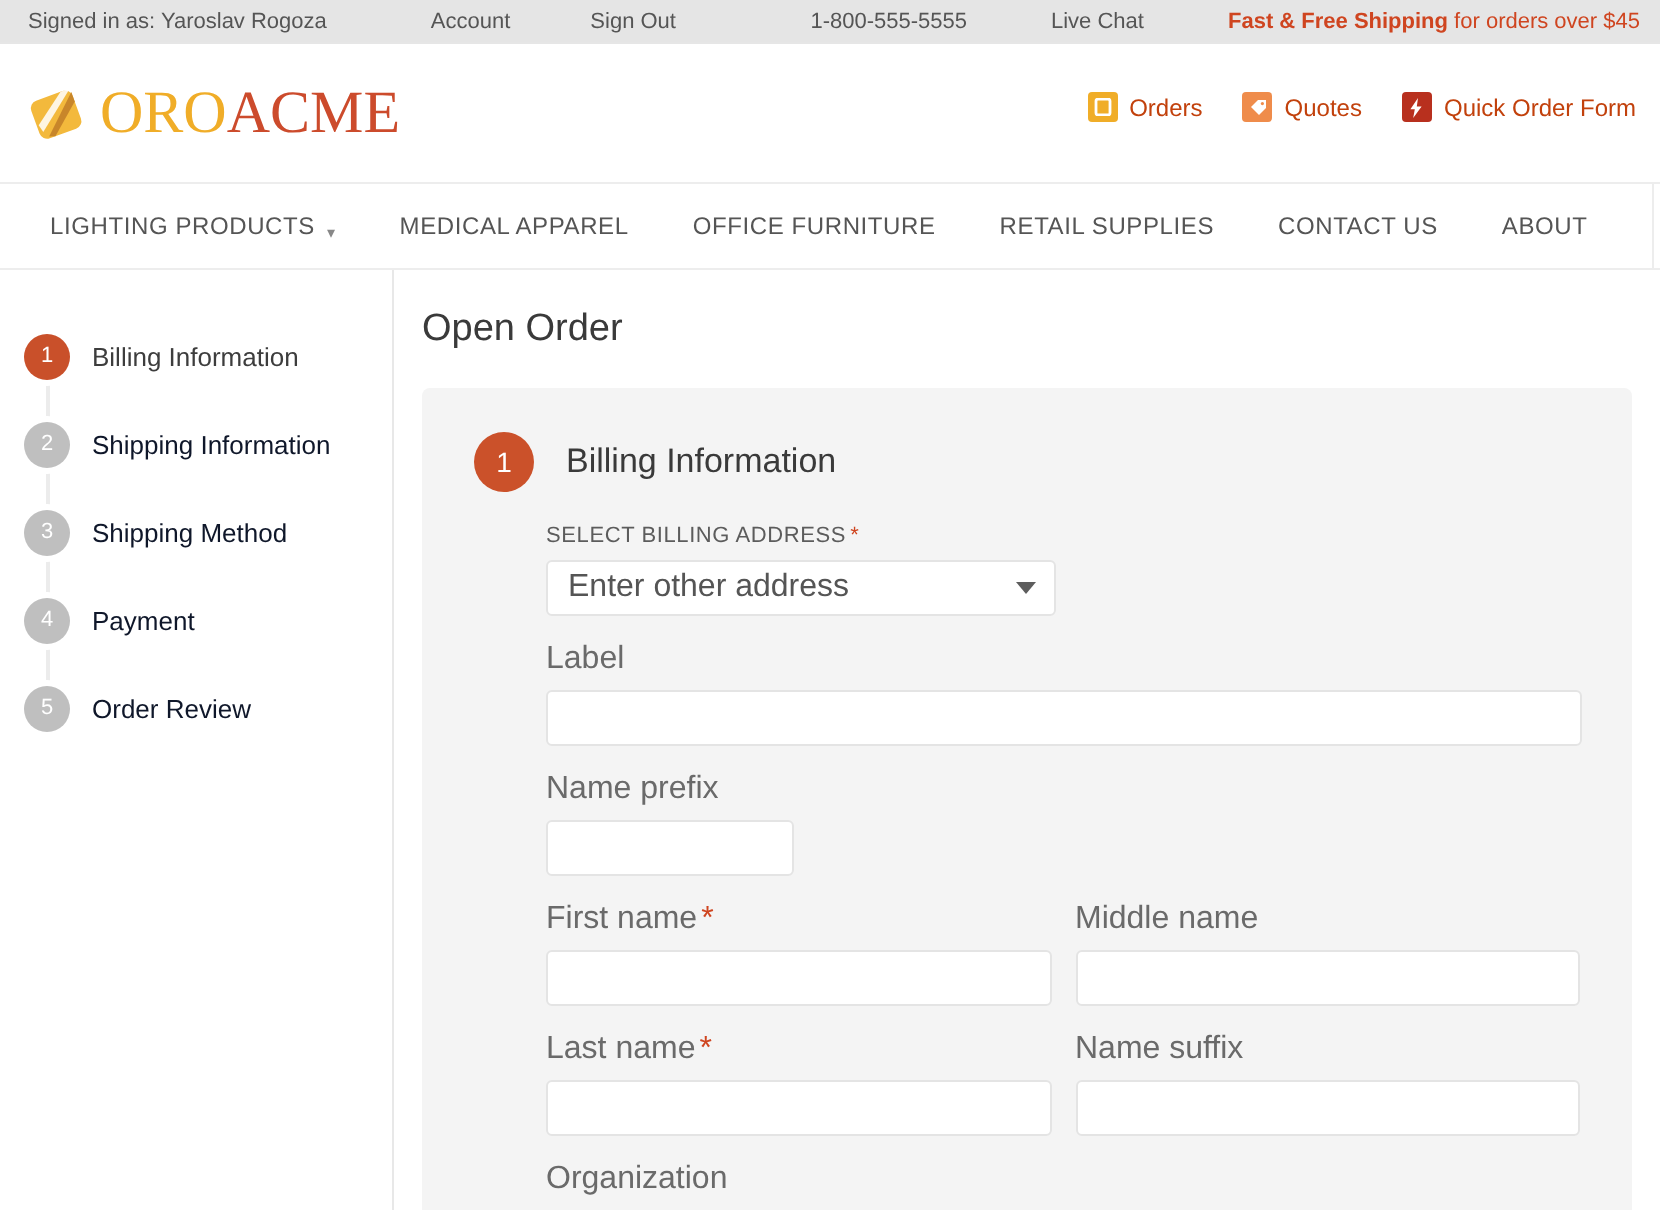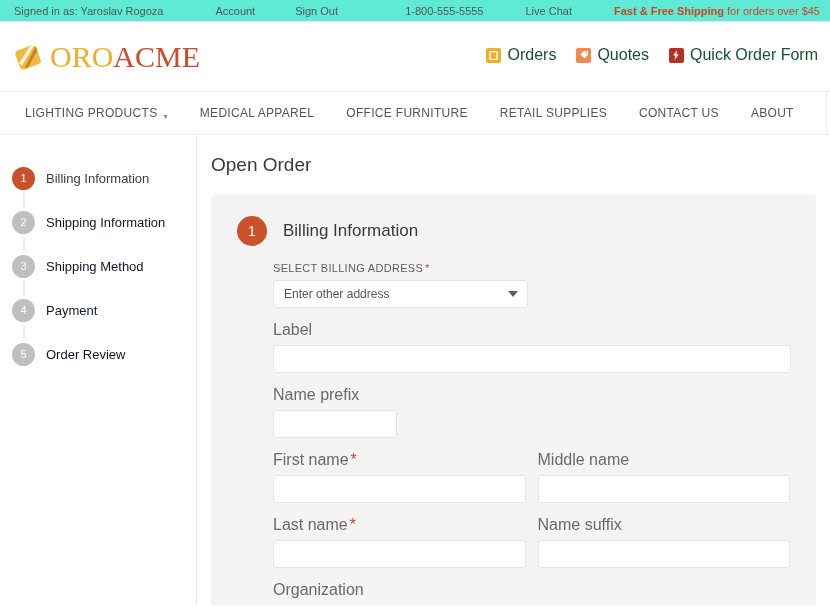--- a/index.html
+++ b/index.html
@@ -9,21 +9,21 @@
     height: 607px;
     overflow: hidden;
     background: #ffffff;
     font-family: "Liberation Sans", sans-serif;
     color: #444444;
   }
 
   
   .topbar {
     height: 22px;
-    background: #5eead4;
+    background: #e5e5e5;
     border-bottom: 1px solid #e6e6e6;
     display: flex;
     align-items: center;
     font-size: 11px;
     color: #555555;
     position: relative;
   }
   .topbar-left {
     display: flex;
     align-items: center;
@@ -75,22 +75,22 @@
   }
   .logo-oro { color: #f0ad28; }
   .logo-acme { color: #cc4b2c; }
 
   .header-links {
     position: absolute;
     right: 12px;
     top: 24px;
     display: flex;
     align-items: center;
-    font-size: 16px;
-    color: #14532d;
+    font-size: 12px;
+    color: #c2410c;
   }
   .hl-item {
     display: flex;
     align-items: center;
     margin-left: 20px;
     white-space: nowrap;
   }
   .hl-icon {
     width: 15px;
     height: 15px;
@@ -258,21 +258,21 @@
   }
   .req { color: #cf4520; margin-left: 2px; }
 
   .input {
     background: #ffffff;
     border: 1px solid #e4e4e4;
     border-radius: 3px;
     height: 28px;
     width: 100%;
     font-family: "Liberation Sans", sans-serif;
-    font-size: 12px;
+    font-size: 16px;
     color: #555555;
     padding: 0 10px;
     outline: none;
   }
   .select-wrap {
     position: relative;
     width: 255px;
   }
   .select-wrap .input { padding-right: 28px; }
   .select-caret {

